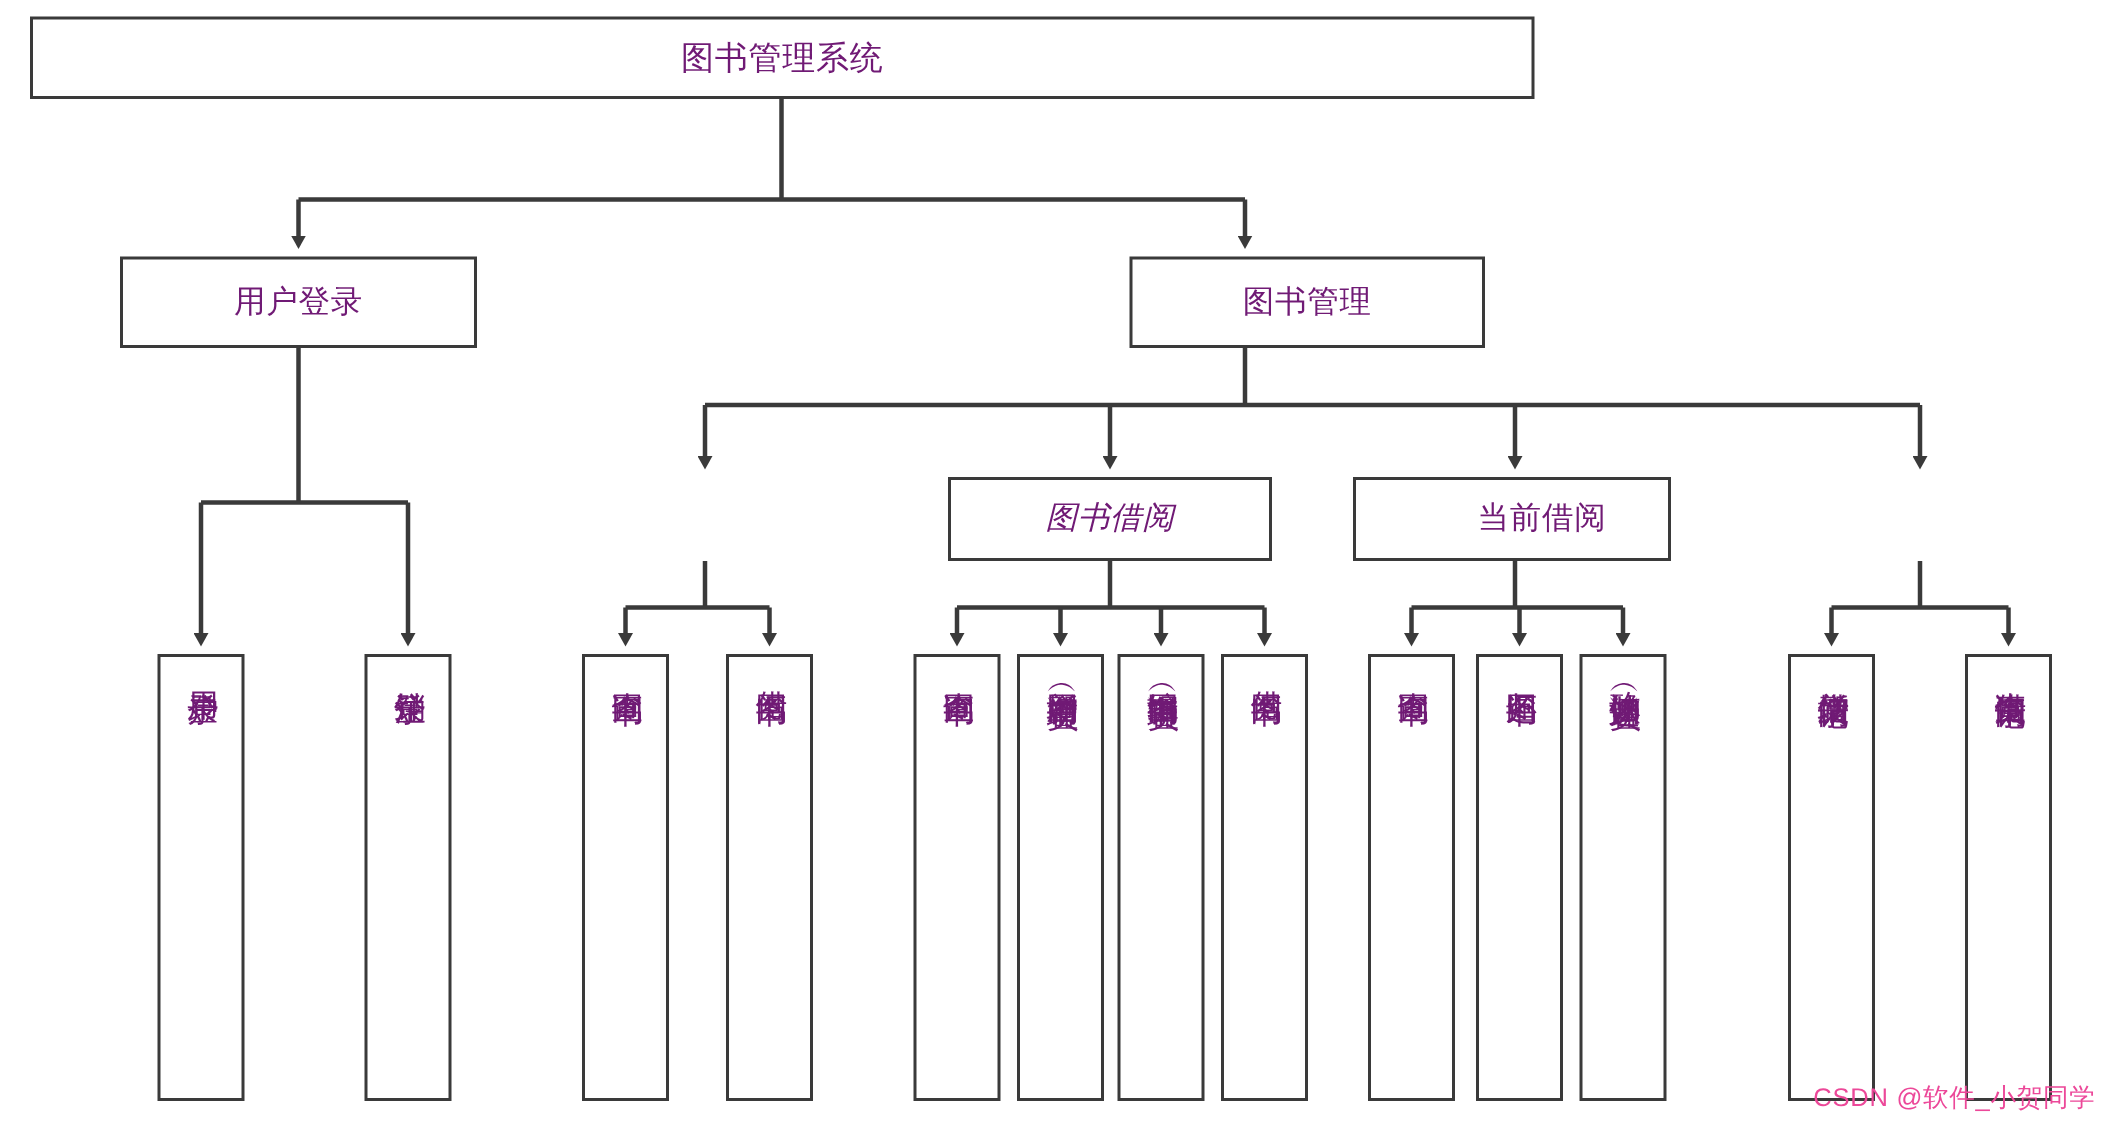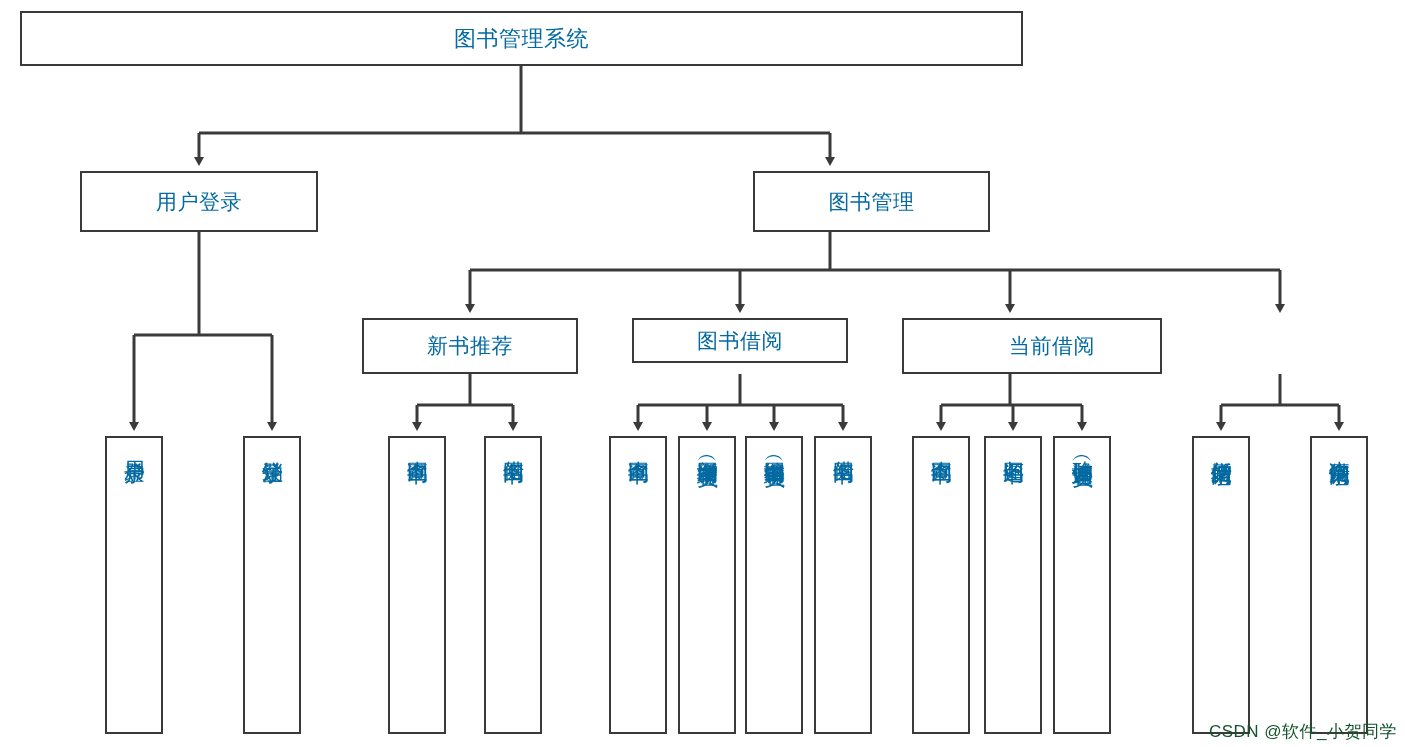--- a/index.html
+++ b/index.html
@@ -26,21 +26,21 @@
     pointer-events: none;
   }
   .node {
     position: absolute;
     box-sizing: border-box;
     background: #ffffff;
     border: 2px solid #3a3a3a;
     display: flex;
     align-items: center;
     justify-content: center;
-    color: #0369a1;
+    color: #701a75;
   }
   .node .label {
     display: block;
     text-align: center;
     letter-spacing: 0.5px;
     white-space: nowrap;
   }
   .node.h .label {
     font-size: 21px;
     line-height: 1.1;
@@ -59,21 +59,21 @@
     font-size: 21px;
     line-height: 1.18;
     letter-spacing: 1px;
     white-space: nowrap;
   }
   .watermark {
     position: absolute;
     right: 8px;
     bottom: 4px;
     font-size: 17px;
-    color: #14532d;
+    color: #ec4899;
     white-space: nowrap;
     letter-spacing: 0.5px;
   }
 </style>
 </head>
 <body>
 
 <div id="canvas">
 
   <svg class="wires" viewBox="0 0 1405 747" xmlns="http://www.w3.org/2000/svg">
@@ -133,29 +133,26 @@
   </div>
 
   <div class="node h" style="left:80px; top:171px; width:238px; height:61px;">
     <span class="label">用户登录</span>
   </div>
 
   <div class="node h" style="left:753px; top:171px; width:237px; height:61px;">
     <span class="label">图书管理</span>
   </div>
 
-  <div class="node h" style="left:362px; top:318px; width:216px; height:56px;">
-    <span class="label">新书推荐</span>
-  </div>
-
-  <div class="node h" style="left:632px; top:318px; width:216px; height:45px;">
+
+  <div class="node h" style="left:632px; top:318px; width:216px; height:56px;font-style:italic;">
     <span class="label">图书借阅</span>
   </div>
 
-  <div class="node h" style="left:902px; top:318px; width:260px; height:56px;padding-left:40px;">
+  <div class="node h" style="left:902px; top:318px; width:212px; height:56px;padding-left:40px;">
     <span class="label">当前借阅</span>
   </div>
 
 
   <div class="node leaf" style="left:105px; top:436px; width:58px; height:298px;">
     <span class="label">用户登录</span>
   </div>
 
   <div class="node leaf" style="left:243px; top:436px; width:58px; height:298px;">
     <span class="label">注销登录</span>

